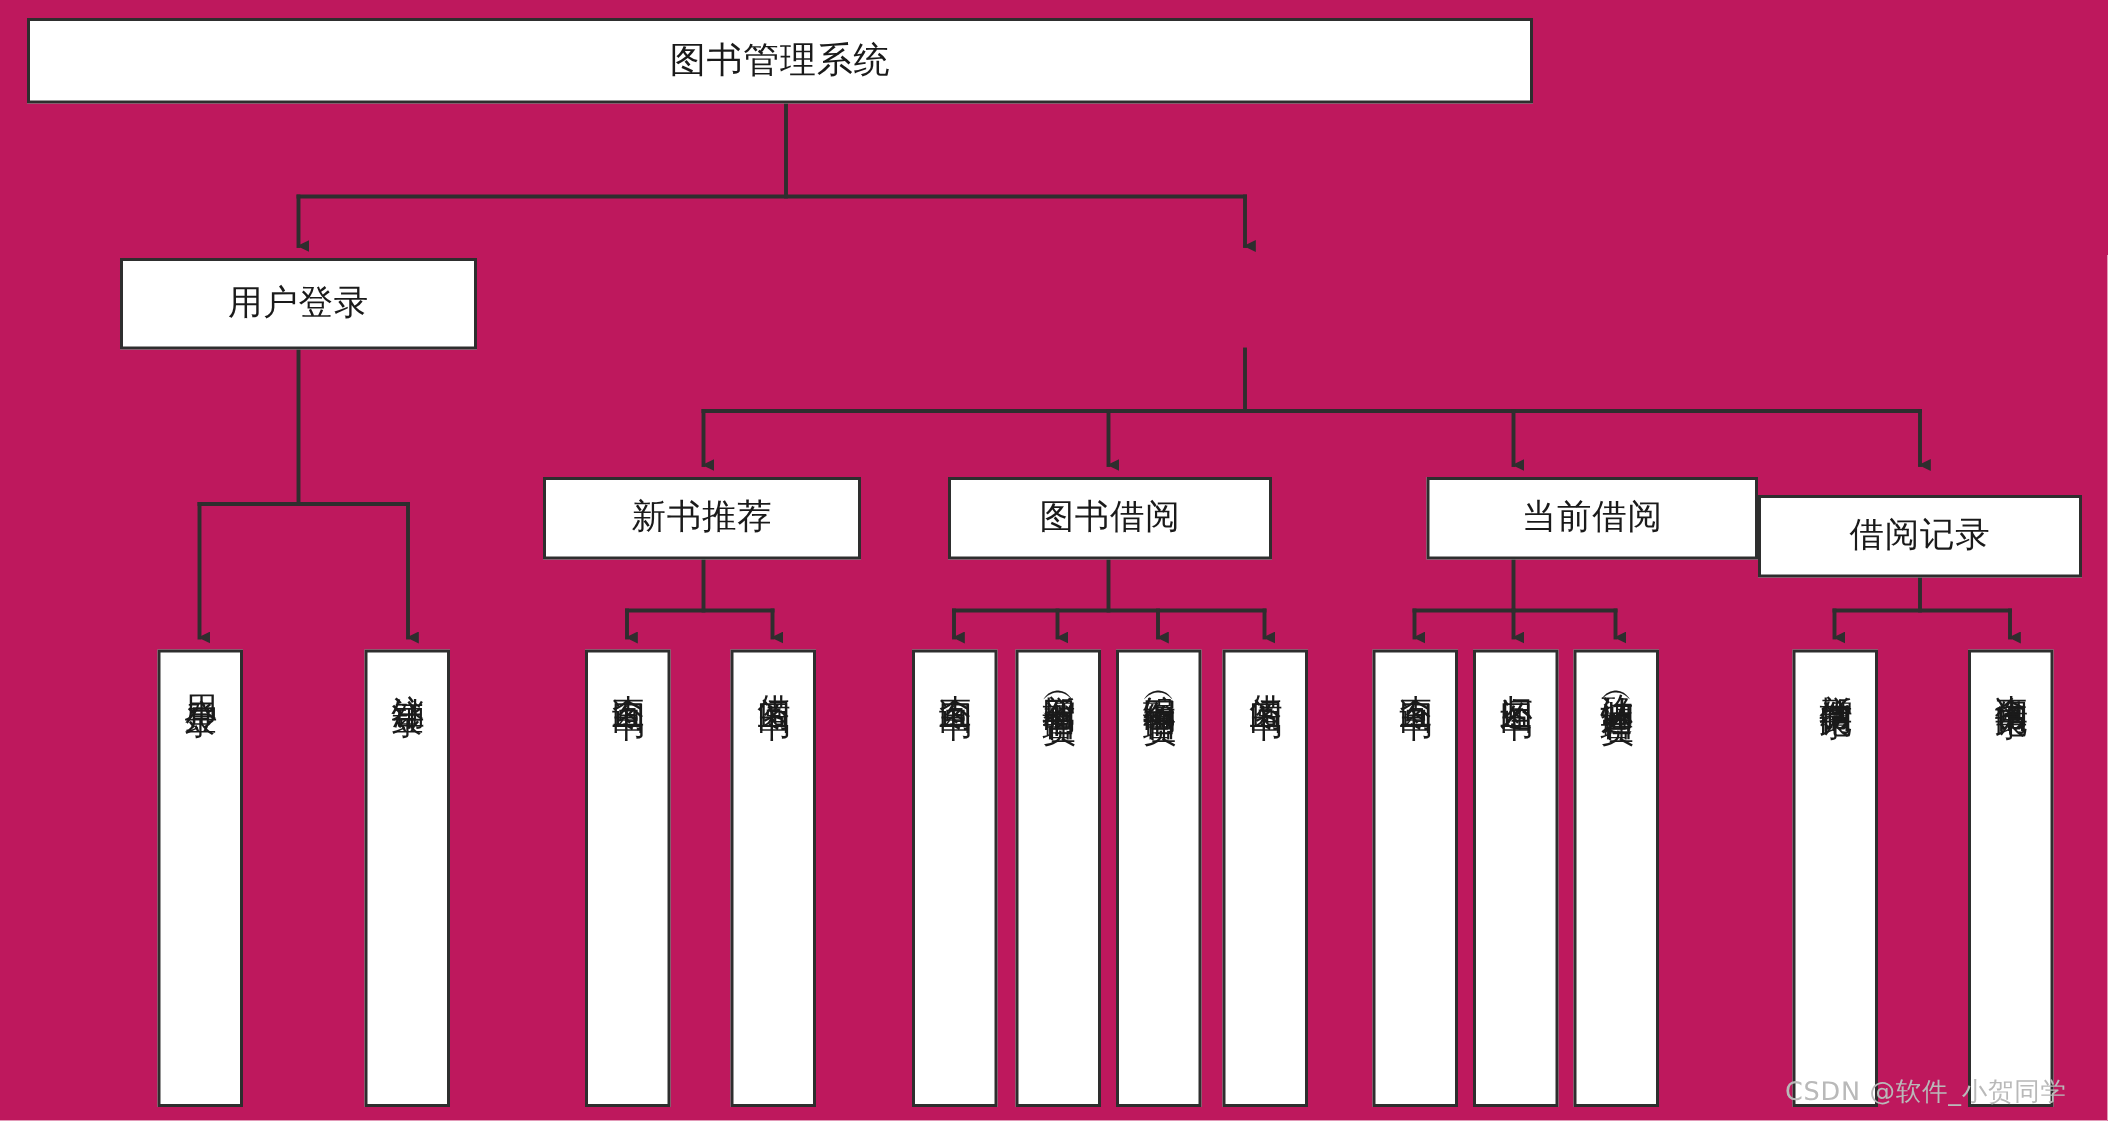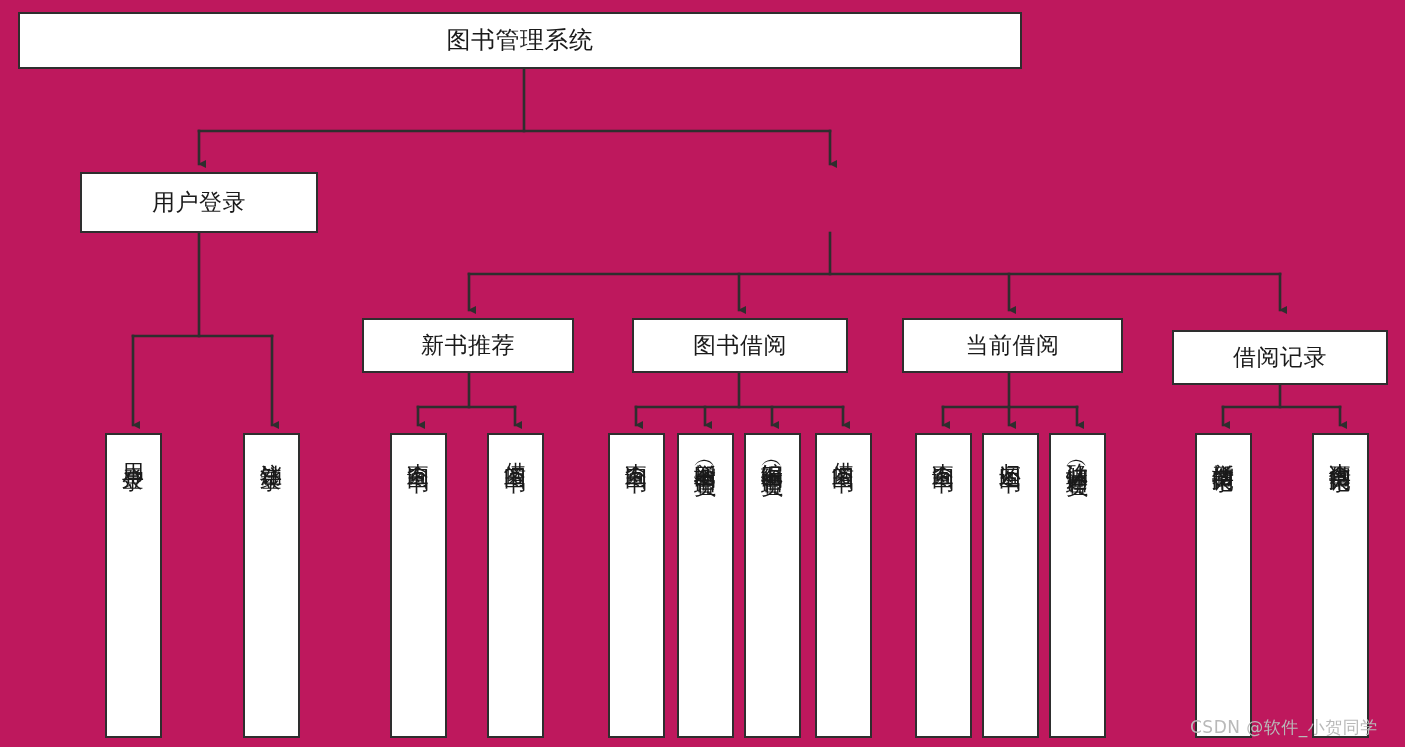--- a/index.html
+++ b/index.html
@@ -139,21 +139,21 @@
   <div class="node h" style="left:80px; top:172px; width:238px; height:61px;">
     <span class="label">用户登录</span>
   </div>
 
   <div class="node h" style="left:362px; top:318px; width:212px; height:55px;">
     <span class="label">新书推荐</span>
   </div>
   <div class="node h" style="left:632px; top:318px; width:216px; height:55px;">
     <span class="label">图书借阅</span>
   </div>
-  <div class="node h" style="left:902px; top:318px; width:221px; height:55px;">
+  <div class="node h" style="left:951px; top:318px; width:221px; height:55px;">
     <span class="label">当前借阅</span>
   </div>
   <div class="node h" style="left:1172px; top:318px; width:216px; height:55px;margin-top:12px;">
     <span class="label">借阅记录</span>
   </div>
 
   <div class="node v" style="left:105px; top:433px; width:57px; height:305px;">
     <span class="label">用户登录</span>
   </div>
   <div class="node v" style="left:243px; top:433px; width:57px; height:305px;">

